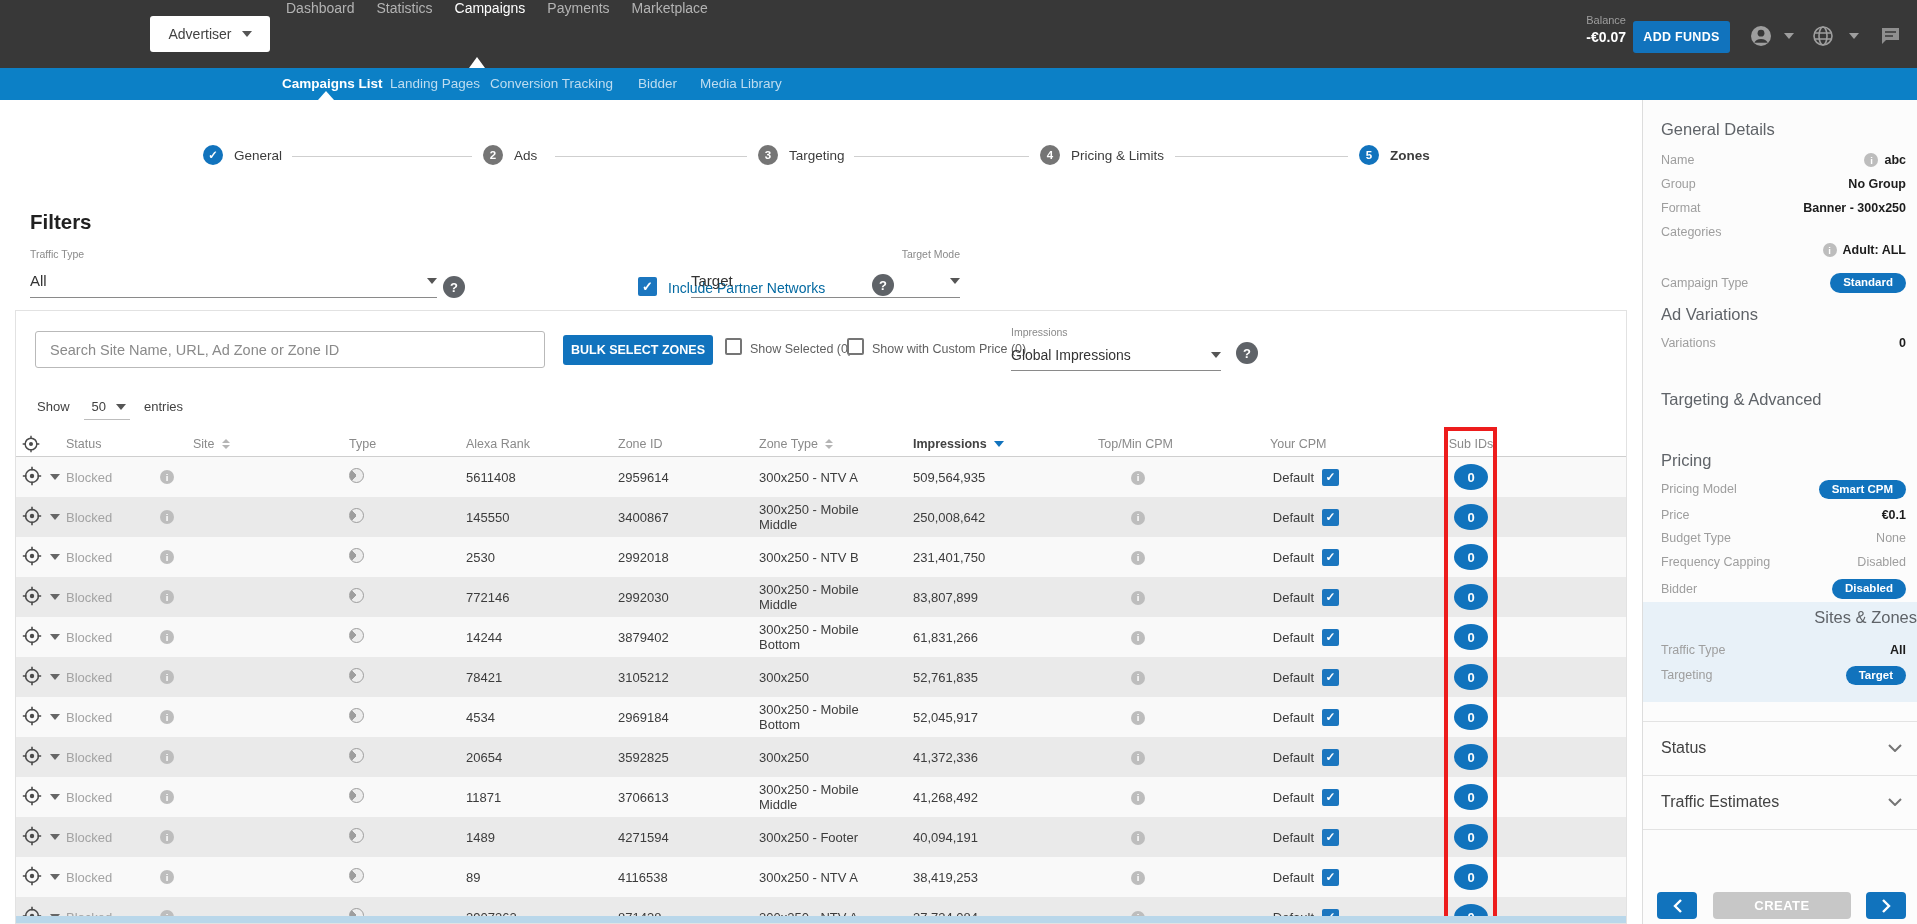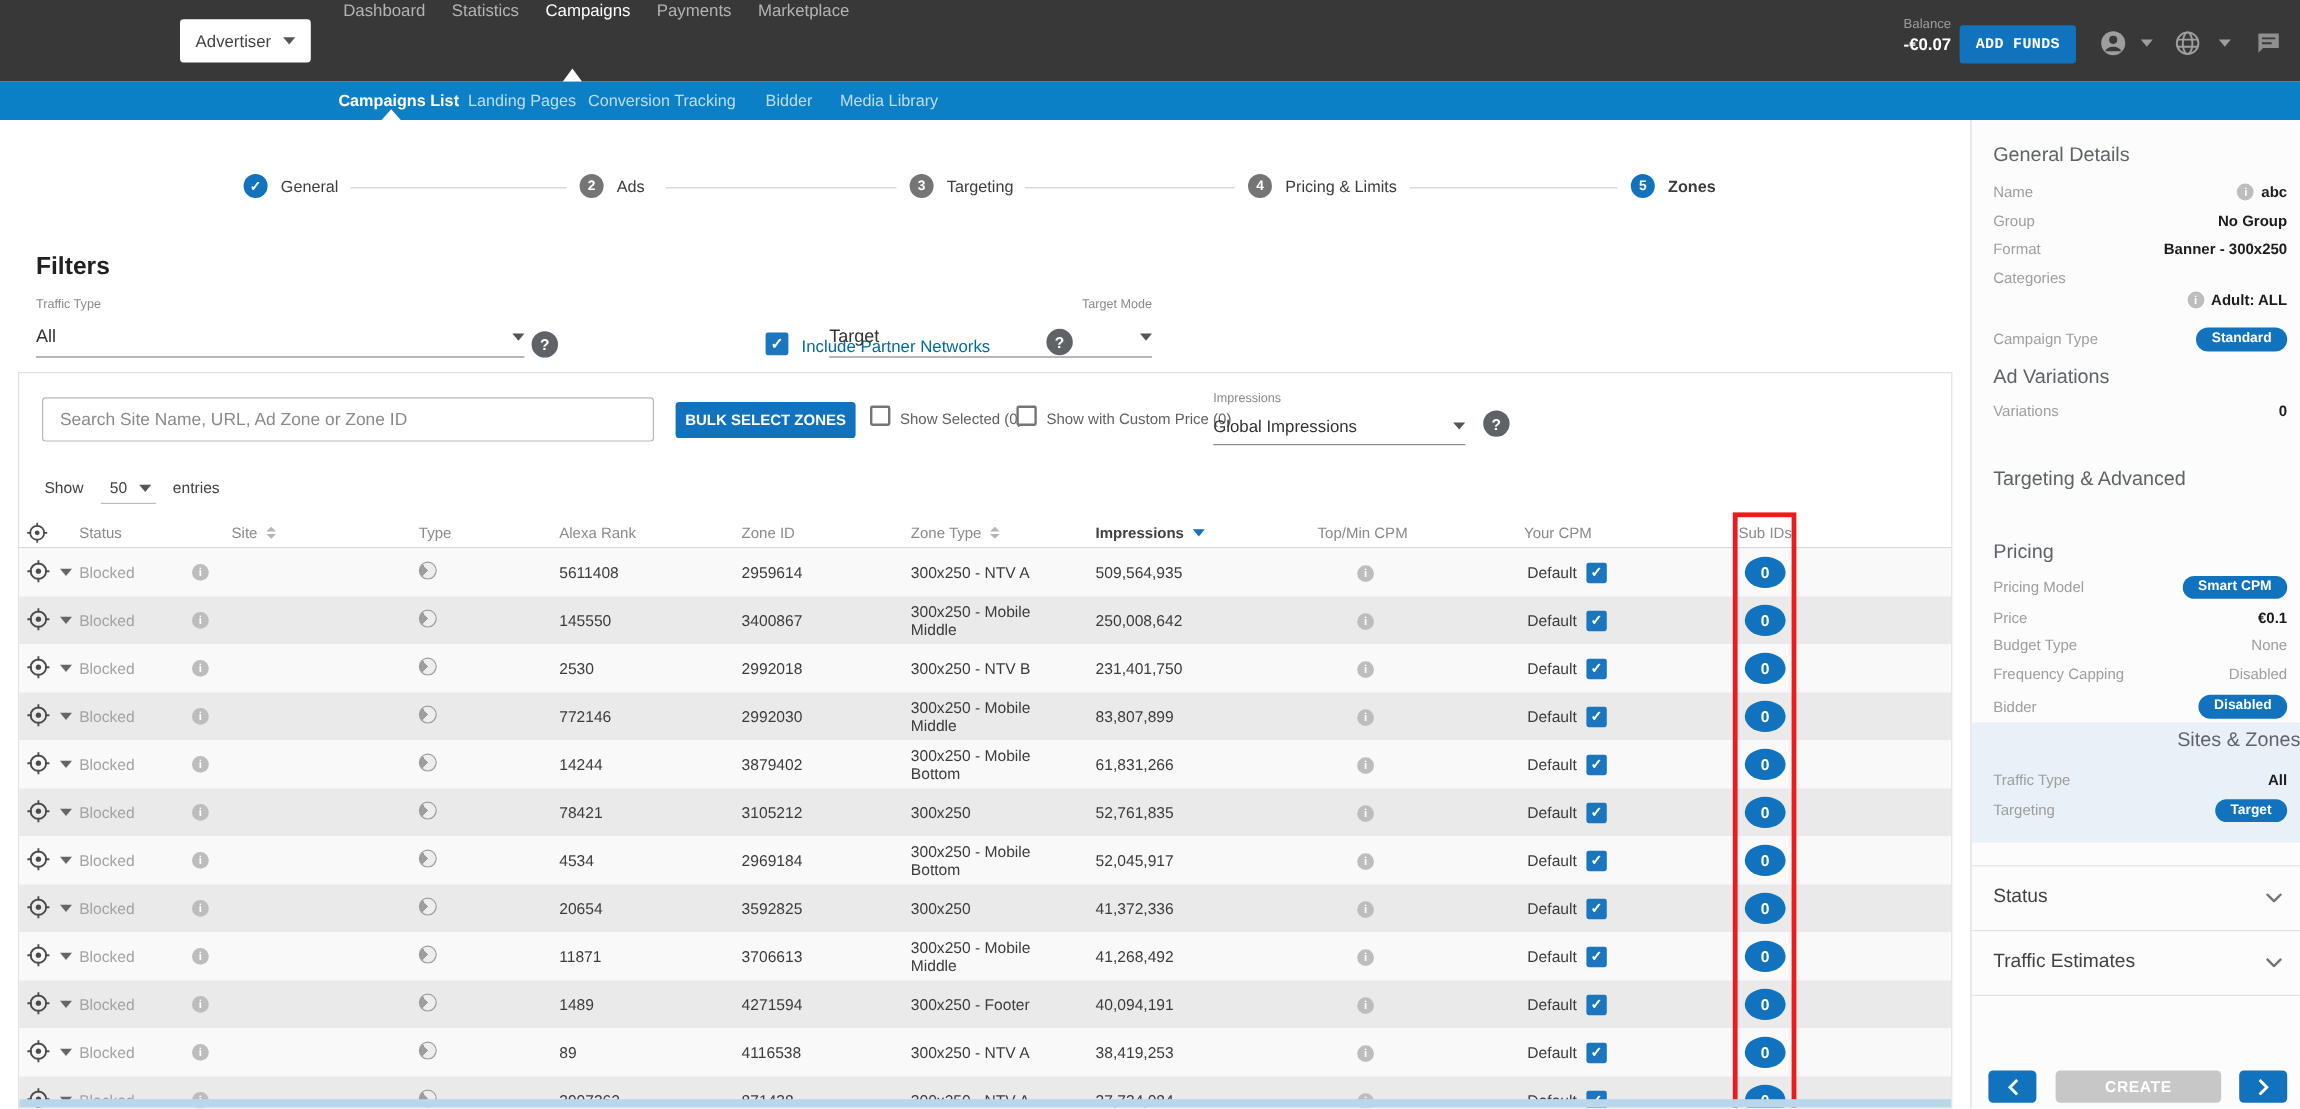--- a/index.html
+++ b/index.html
@@ -1,32 +1,32 @@
 <!DOCTYPE html>
 <html><head>
 <meta charset="utf-8">
 <style>
   * { box-sizing: border-box; margin: 0; padding: 0; }
   html,body { width:1917px; height:924px; overflow:hidden; }
   body { font-family:"Liberation Sans", sans-serif; background:#fff; color:#333; position:relative; }
 
   
   #topbar { position:absolute; left:0; top:0; width:1917px; height:68px; background:#383838; }
-  .adv-btn { position:absolute; left:150px; top:16px; width:109px; height:36px; background:#fff; border-radius:3px;
+  .adv-btn { position:absolute; left:150px; top:16px; width:120px; height:36px; background:#fff; border-radius:3px;
              display:flex; align-items:center; justify-content:center; gap:10px; font-size:14px; color:#424242; font-weight:500; cursor:pointer; }
   .caret-dn { width:0; height:0; border-left:5px solid transparent; border-right:5px solid transparent; border-top:6px solid #555; }
   .caret-dn.light { border-top-color:#9e9e9e; }
   #topbar-nav { position:absolute; left:275px; top:0; height:68px; display:flex; }
   .nav-item { padding:0 11px; font-size:14px; color:#b3b3b3; cursor:pointer; }
   .nav-item.active { color:#fff; font-weight:500; }
   #balance-block { position:absolute; left:1528px; top:14px; width:98px; text-align:right; }
   #balance-label { font-size:11px; color:#9e9e9e; }
   #balance-value { font-size:14px; color:#fff; font-weight:600; margin-top:3px; }
   #add-funds { position:absolute; left:1633px; top:21px; width:97px; height:32px; background:#1173bd; border:none; border-radius:3px;
-               color:#fff; font-weight:700; font-size:12.5px; letter-spacing:.3px; cursor:pointer; font-family:Liberation Mono, monospace; }
+               color:#fff; font-weight:700; font-size:12.5px; letter-spacing:.3px; cursor:pointer; font-family:Liberation Sans, sans-serif; }
   .tb-icon { position:absolute; cursor:pointer; }
 
   
   #bluebar { position:absolute; left:0; top:68px; width:1917px; height:32px; background:#0c80c6; }
   .subtab { position:absolute; top:0; line-height:32px; font-size:13.5px; color:#bedcf0; cursor:pointer; white-space:nowrap; }
   .subtab.active { color:#fff; font-weight:600; }
   .notch { position:absolute; width:0; height:0; border-left:8px solid transparent; border-right:8px solid transparent; }
   #notch-campaigns { left:469px; top:57px; border-bottom:11px solid #fff; }
   #notch-campaigns-list { left:318px; top:91px; border-bottom:9px solid #fff; }
 

